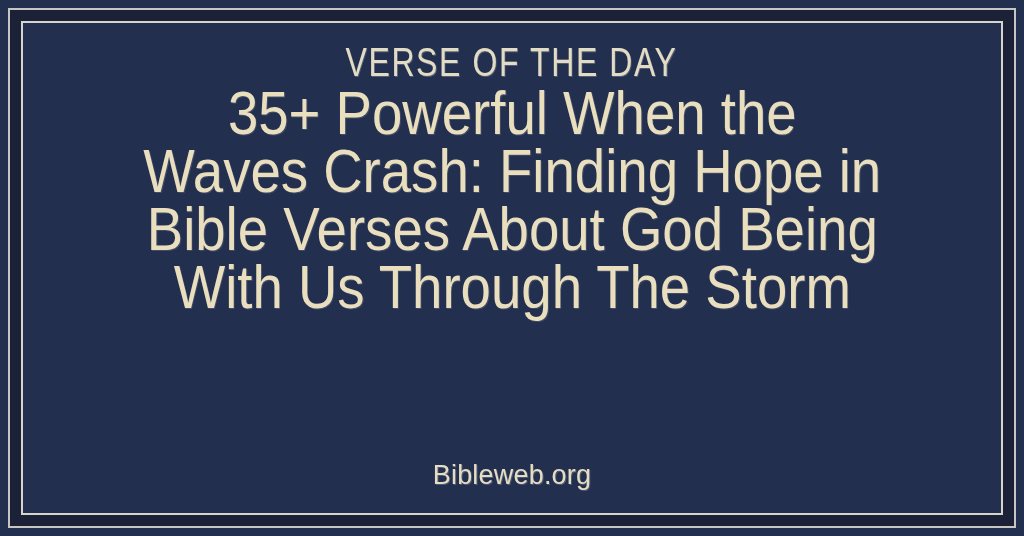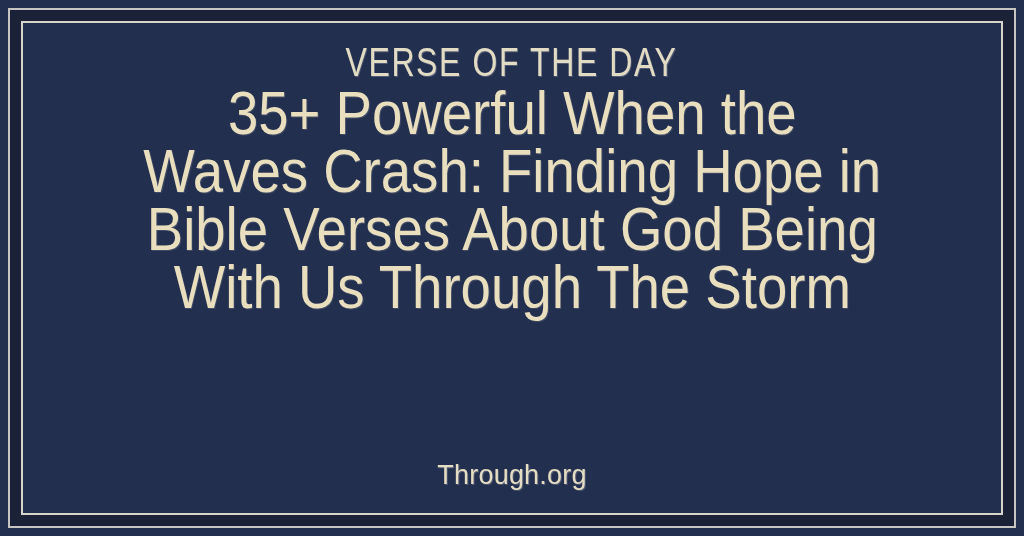--- a/index.html
+++ b/index.html
@@ -141,16 +141,16 @@
 
     <div class="eyebrow">VERSE OF THE DAY</div>
 
     <div class="title-wrap">
       <h1 class="title">35+ Powerful When the
 Waves Crash: Finding Hope in
 Bible Verses About God Being
 With Us Through The Storm</h1>
     </div>
 
-    <div class="footer">Through.org</div>
+    <div class="footer">Bibleweb.org</div>
 
   </div>
 </div>
 
 </body></html>

